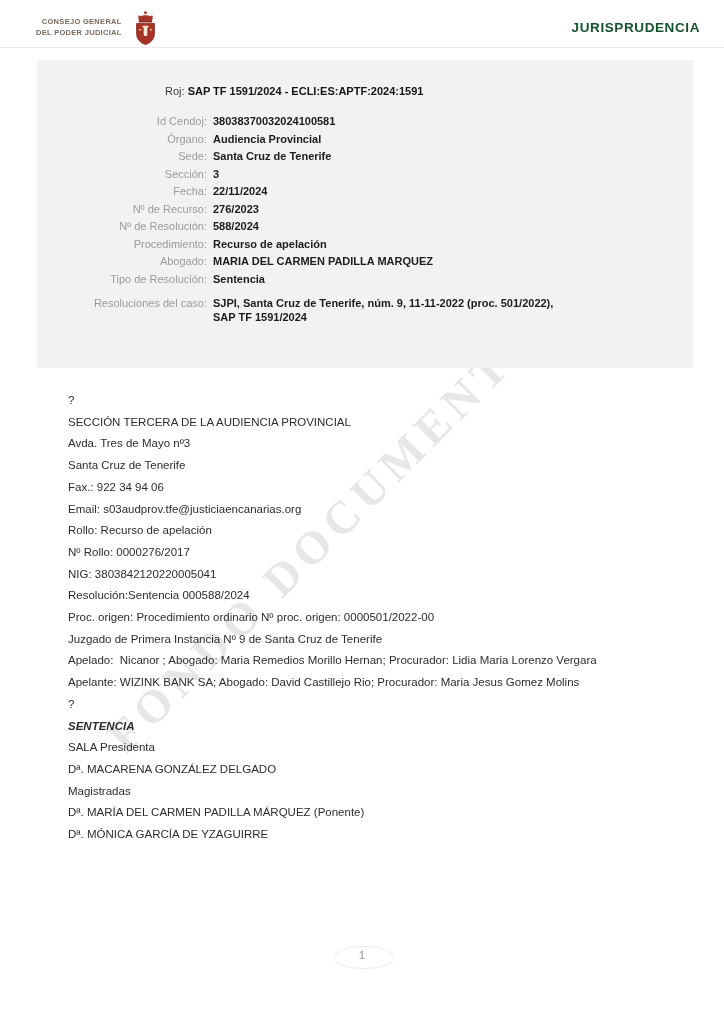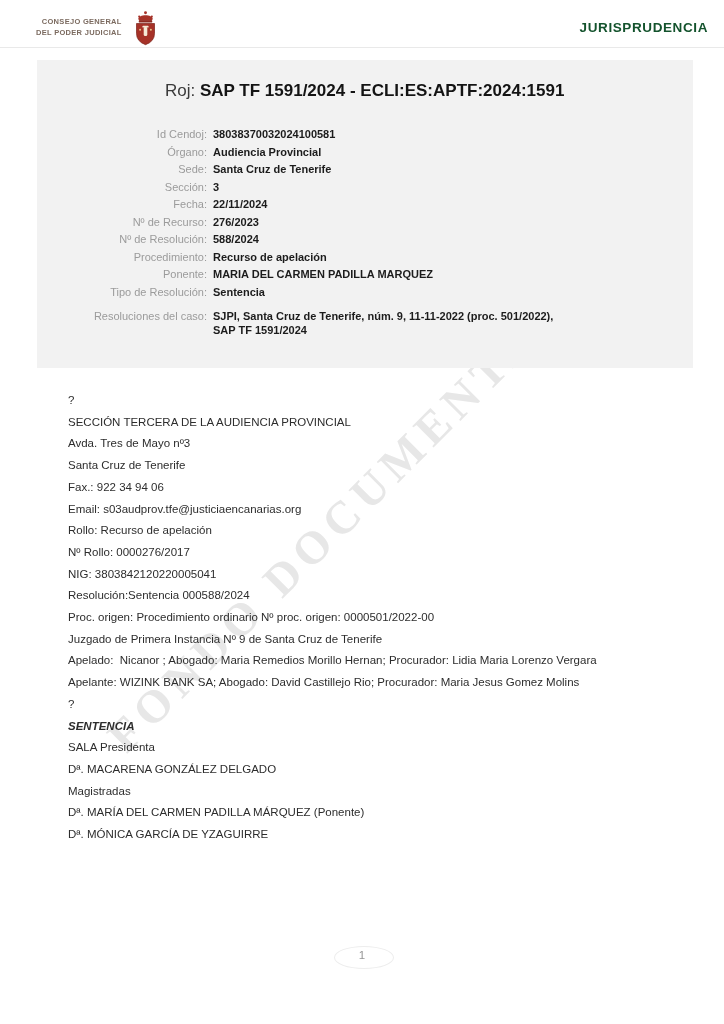--- a/index.html
+++ b/index.html
@@ -7,21 +7,21 @@
     position:relative;
     width:724px;height:1024px;
     background:#ffffff;
     font-family:"Liberation Sans",sans-serif;
     overflow:hidden;
   }
   
   .hdr{
     position:relative;z-index:2;
     display:flex;justify-content:space-between;align-items:center;
-    padding:8px 16px 0 36px;height:39px;
+    padding:8px 24px 0 36px;height:39px;
   }
   .org{display:flex;align-items:center;gap:7px;}
   .org-text{
     text-align:right;font-size:7.5px;font-weight:bold;
     color:#7b6a5f;line-height:1.4;letter-spacing:.3px;
   }
   .crest{width:33px;height:36px;display:block;}
   .juris{
     font-size:13.5px;font-weight:bold;color:#14532d;letter-spacing:.6px;
   }
@@ -30,22 +30,22 @@
   .case-box{
     position:relative;z-index:2;
     margin:12px 31px 0 37px;
     height:308px;box-sizing:border-box;
     background:#f2f2f2;
     padding:22px 28px 0 28px;
     overflow:hidden;
   }
   .roj-line{
     padding-left:100px;
-    font-size:17px;color:#3a3a3a;line-height:18px;
-    margin-bottom:28px;
+    font-size:11px;color:#3a3a3a;line-height:18px;
+    margin-bottom:15px;
   }
   .roj-line .val{font-weight:bold;color:#141414;}
   .meta-grid{
     display:grid;grid-template-columns:142px auto;
     column-gap:6px;row-gap:4px;
     font-size:11px;line-height:13.5px;
   }
   .m-label{color:#9b9b9b;text-align:right;white-space:nowrap;}
   .m-value{font-weight:bold;color:#1c1c1c;white-space:pre-line;}
   .resolutions{margin-top:11px;}
@@ -120,21 +120,21 @@
       <div class="m-label">Sección:</div>
       <div class="m-value">3</div>
       <div class="m-label">Fecha:</div>
       <div class="m-value">22/11/2024</div>
       <div class="m-label">Nº de Recurso:</div>
       <div class="m-value">276/2023</div>
       <div class="m-label">Nº de Resolución:</div>
       <div class="m-value">588/2024</div>
       <div class="m-label">Procedimiento:</div>
       <div class="m-value">Recurso de apelación</div>
-      <div class="m-label">Ponente:</div>
+      <div class="m-label">Abogado:</div>
       <div class="m-value">MARIA DEL CARMEN PADILLA MARQUEZ</div>
       <div class="m-label">Tipo de Resolución:</div>
       <div class="m-value">Sentencia</div>
     </div>
     <div class="meta-grid resolutions">
       <div class="m-label">Resoluciones del caso:</div>
       <div class="m-value">SJPI, Santa Cruz de Tenerife, núm. 9, 11-11-2022 (proc. 501/2022),
 SAP TF 1591/2024</div>
     </div>
   </div>

